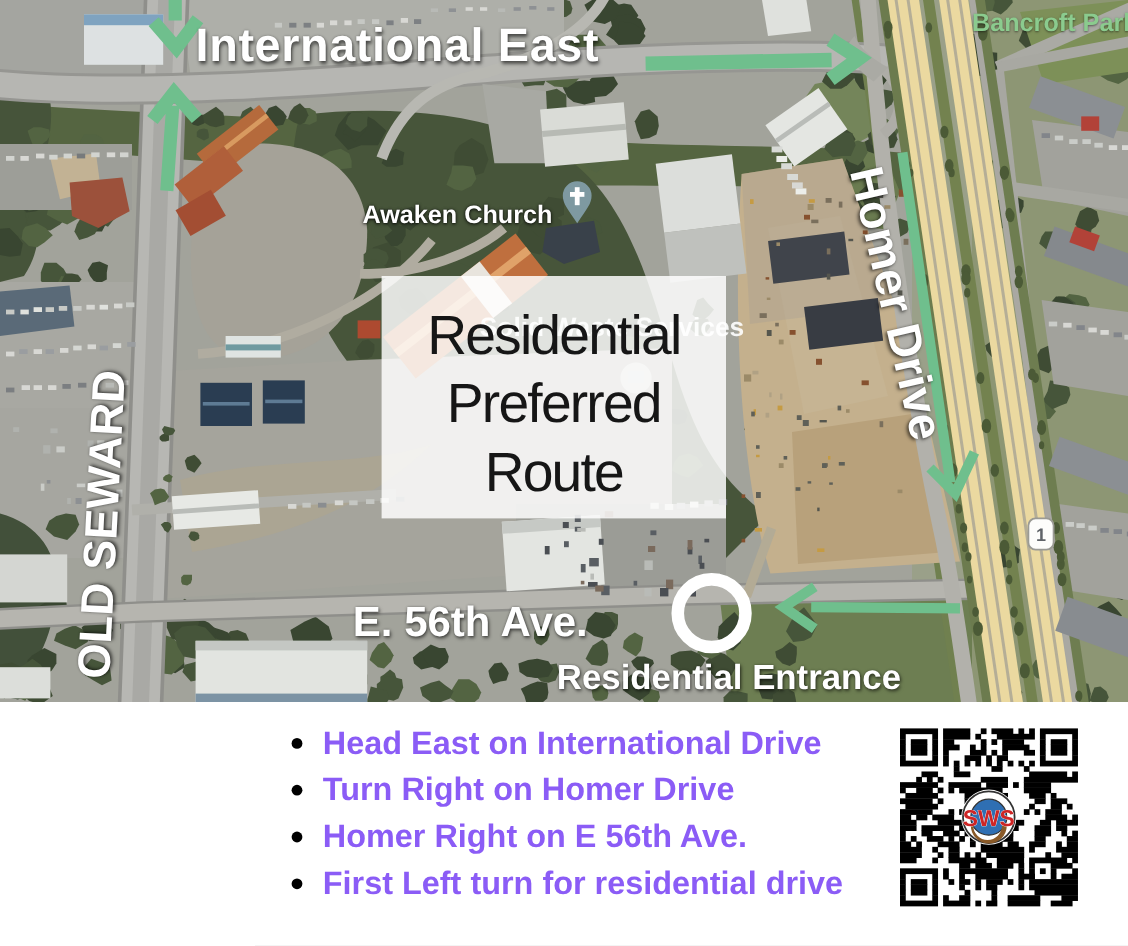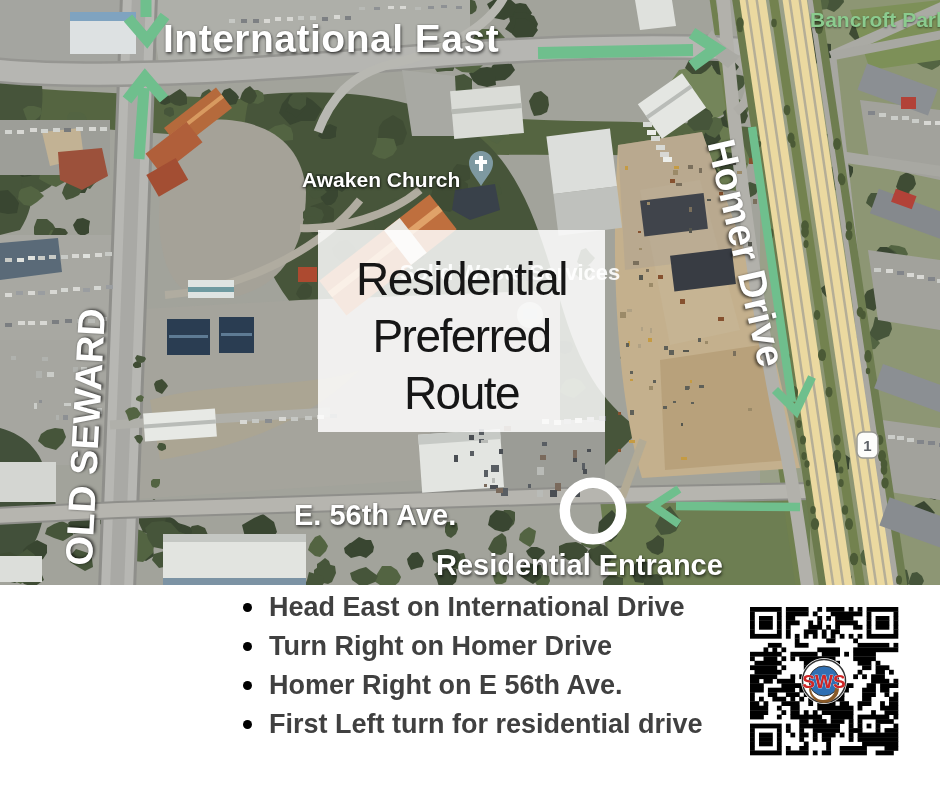--- a/index.html
+++ b/index.html
@@ -2,21 +2,21 @@
 <html><head>
 <meta charset="utf-8">
 <style>
   html,body{margin:0;padding:0;background:#fff;}
   .page{position:relative;width:940px;height:788px;overflow:hidden;font-family:"Liberation Sans",sans-serif;background:#fff;}
   .map{position:absolute;left:0;top:0;width:940px;height:585px;overflow:hidden;}
   .lbl{position:absolute;white-space:nowrap;}
   .w{color:#fff;font-weight:bold;text-shadow:1px 2px 3px rgba(0,0,0,.55),0 0 2px rgba(0,0,0,.35);}
   .routebox{position:absolute;left:318px;top:230px;width:287px;height:202px;background:rgba(255,255,255,.84);}
   .routebox div{text-align:center;font-size:46px;line-height:57px;color:#161616;padding-top:21px;letter-spacing:-1.5px;}
-  .dir{position:absolute;left:241px;top:588px;font-size:27px;font-weight:bold;color:#404040;line-height:39px;}
+  .dir{position:absolute;left:241px;top:600px;font-size:27px;font-weight:bold;color:#8b5cf6;line-height:39px;}
   .dir div{position:relative;padding-left:28px;}
   .dir div::before{content:"";position:absolute;left:2px;top:15px;width:9px;height:9px;border-radius:50%;background:#000;}
 </style>
 </head>
 <body>
 <div class="page">
 <div class="map">
 <svg width="940" height="585" viewBox="0 0 940 585">
 
 <rect x="0" y="0" width="940" height="585" fill="#a7a8a0"></rect>
@@ -743,23 +743,23 @@
 
 <circle cx="593" cy="511" r="28.2" stroke="#ffffff" stroke-width="10.5" fill="none"></circle>
 </svg>
 
 <div class="lbl w" style="left:163px;top:17px;font-size:39px;letter-spacing:0.5px;">International East</div>
 
 <div class="lbl w" style="left:86px;top:437px;font-size:38px;transform:translate(-50%,-50%) rotate(-87deg);">OLD SEWARD</div>
 
 <div class="lbl w" style="left:746px;top:253px;font-size:39px;transform:translate(-50%,-50%) rotate(77deg);">Homer Drive</div>
 
-<div class="lbl w" style="left:294px;top:499px;font-size:29px;">E. 56th Ave.</div>
-
-<div class="lbl w" style="left:436px;top:549px;font-size:29px;text-align:right;">Residential Entrance</div>
+<div class="lbl w" style="left:294px;top:499px;font-size:35px;">E. 56th Ave.</div>
+
+<div class="lbl w" style="left:464px;top:549px;font-size:29px;text-align:right;">Residential Entrance</div>
 
 <div class="lbl" style="left:302px;top:157px;font-size:21px;font-weight:600;color:#fff;text-shadow:0 1px 3px rgba(0,0,0,.8),0 0 2px rgba(0,0,0,.5);margin-top:11px;">Awaken Church</div>
 
 <div class="lbl" style="left:810px;top:8px;font-size:21px;font-weight:600;color:#8bcb8e;text-shadow:0 1px 2px rgba(0,0,0,.5);">Bancroft Park</div>
 
 <div class="routebox">
         <div>Residential<br>Preferred<br>Route</div>
       </div>
 </div>
 

